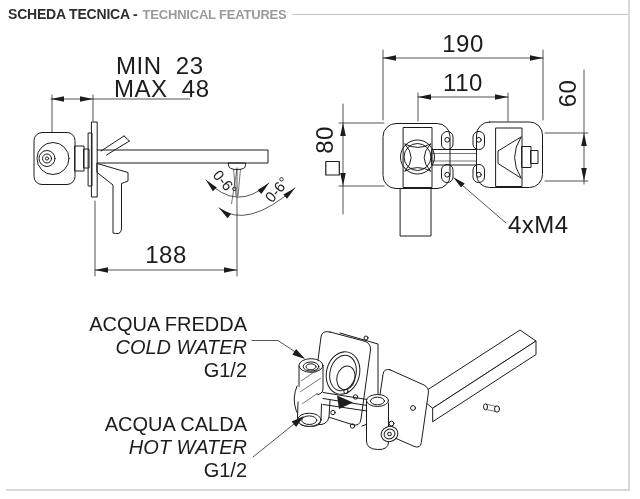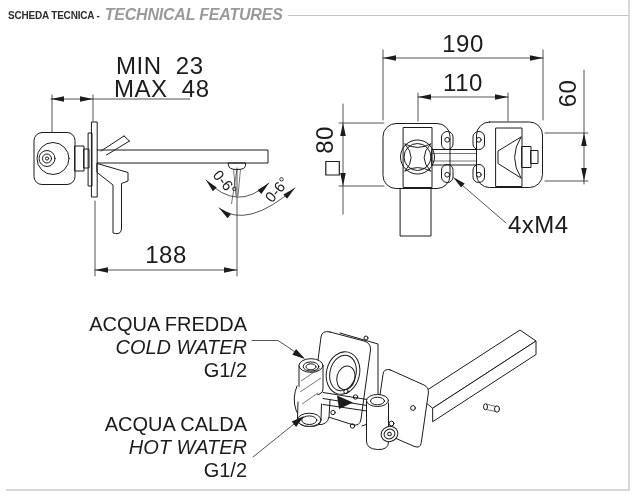--- a/index.html
+++ b/index.html
@@ -1,20 +1,20 @@
 <!DOCTYPE html>
 <html><head>
 <meta charset="utf-8">
 <style>
   html,body{margin:0;padding:0;background:#ffffff;}
   .page{position:relative;width:640px;height:499px;background:#ffffff;overflow:hidden;
         font-family:"Liberation Sans","DejaVu Sans",sans-serif;}
   .hdr{position:absolute;left:8px;top:6px;width:620px;display:flex;align-items:center;gap:5px;}
-  .hdr-it{font-size:10px;font-weight:700;letter-spacing:-0.2px;color:#2e2e2e;white-space:nowrap;}
-  .hdr-en{font-size:16px;font-weight:700;font-style:italic;letter-spacing:-0.2px;color:#9a9a9a;white-space:nowrap;}
+  .hdr-it{font-size:14px;font-weight:700;letter-spacing:-0.2px;color:#2e2e2e;white-space:nowrap;}
+  .hdr-en{font-size:13px;font-weight:700;letter-spacing:-0.2px;color:#9a9a9a;white-space:nowrap;}
   .hdr-rule{flex:1;height:1px;background:#c4c4c4;}
   .border-right{position:absolute;left:628px;top:0;width:1.5px;height:490px;background:#d8d8d8;}
   .border-bottom{position:absolute;left:6px;top:489px;width:624px;height:1.5px;background:#d8d8d8;}
   svg{position:absolute;left:0;top:0;}
   .ln{fill:none;stroke:#1c1c1c;stroke-width:1;stroke-linejoin:round;stroke-linecap:round;}
   .lnw{fill:#ffffff;stroke:#1c1c1c;stroke-width:1;stroke-linejoin:round;stroke-linecap:round;}
   .dim{fill:none;stroke:#1c1c1c;stroke-width:0.75;stroke-linecap:round;}
   .thin{fill:none;stroke:#1c1c1c;stroke-width:0.6;}
   .ar{fill:#1c1c1c;stroke:none;}
   .txt{font-size:24px;fill:#1c1c1c;letter-spacing:0.5px;}

